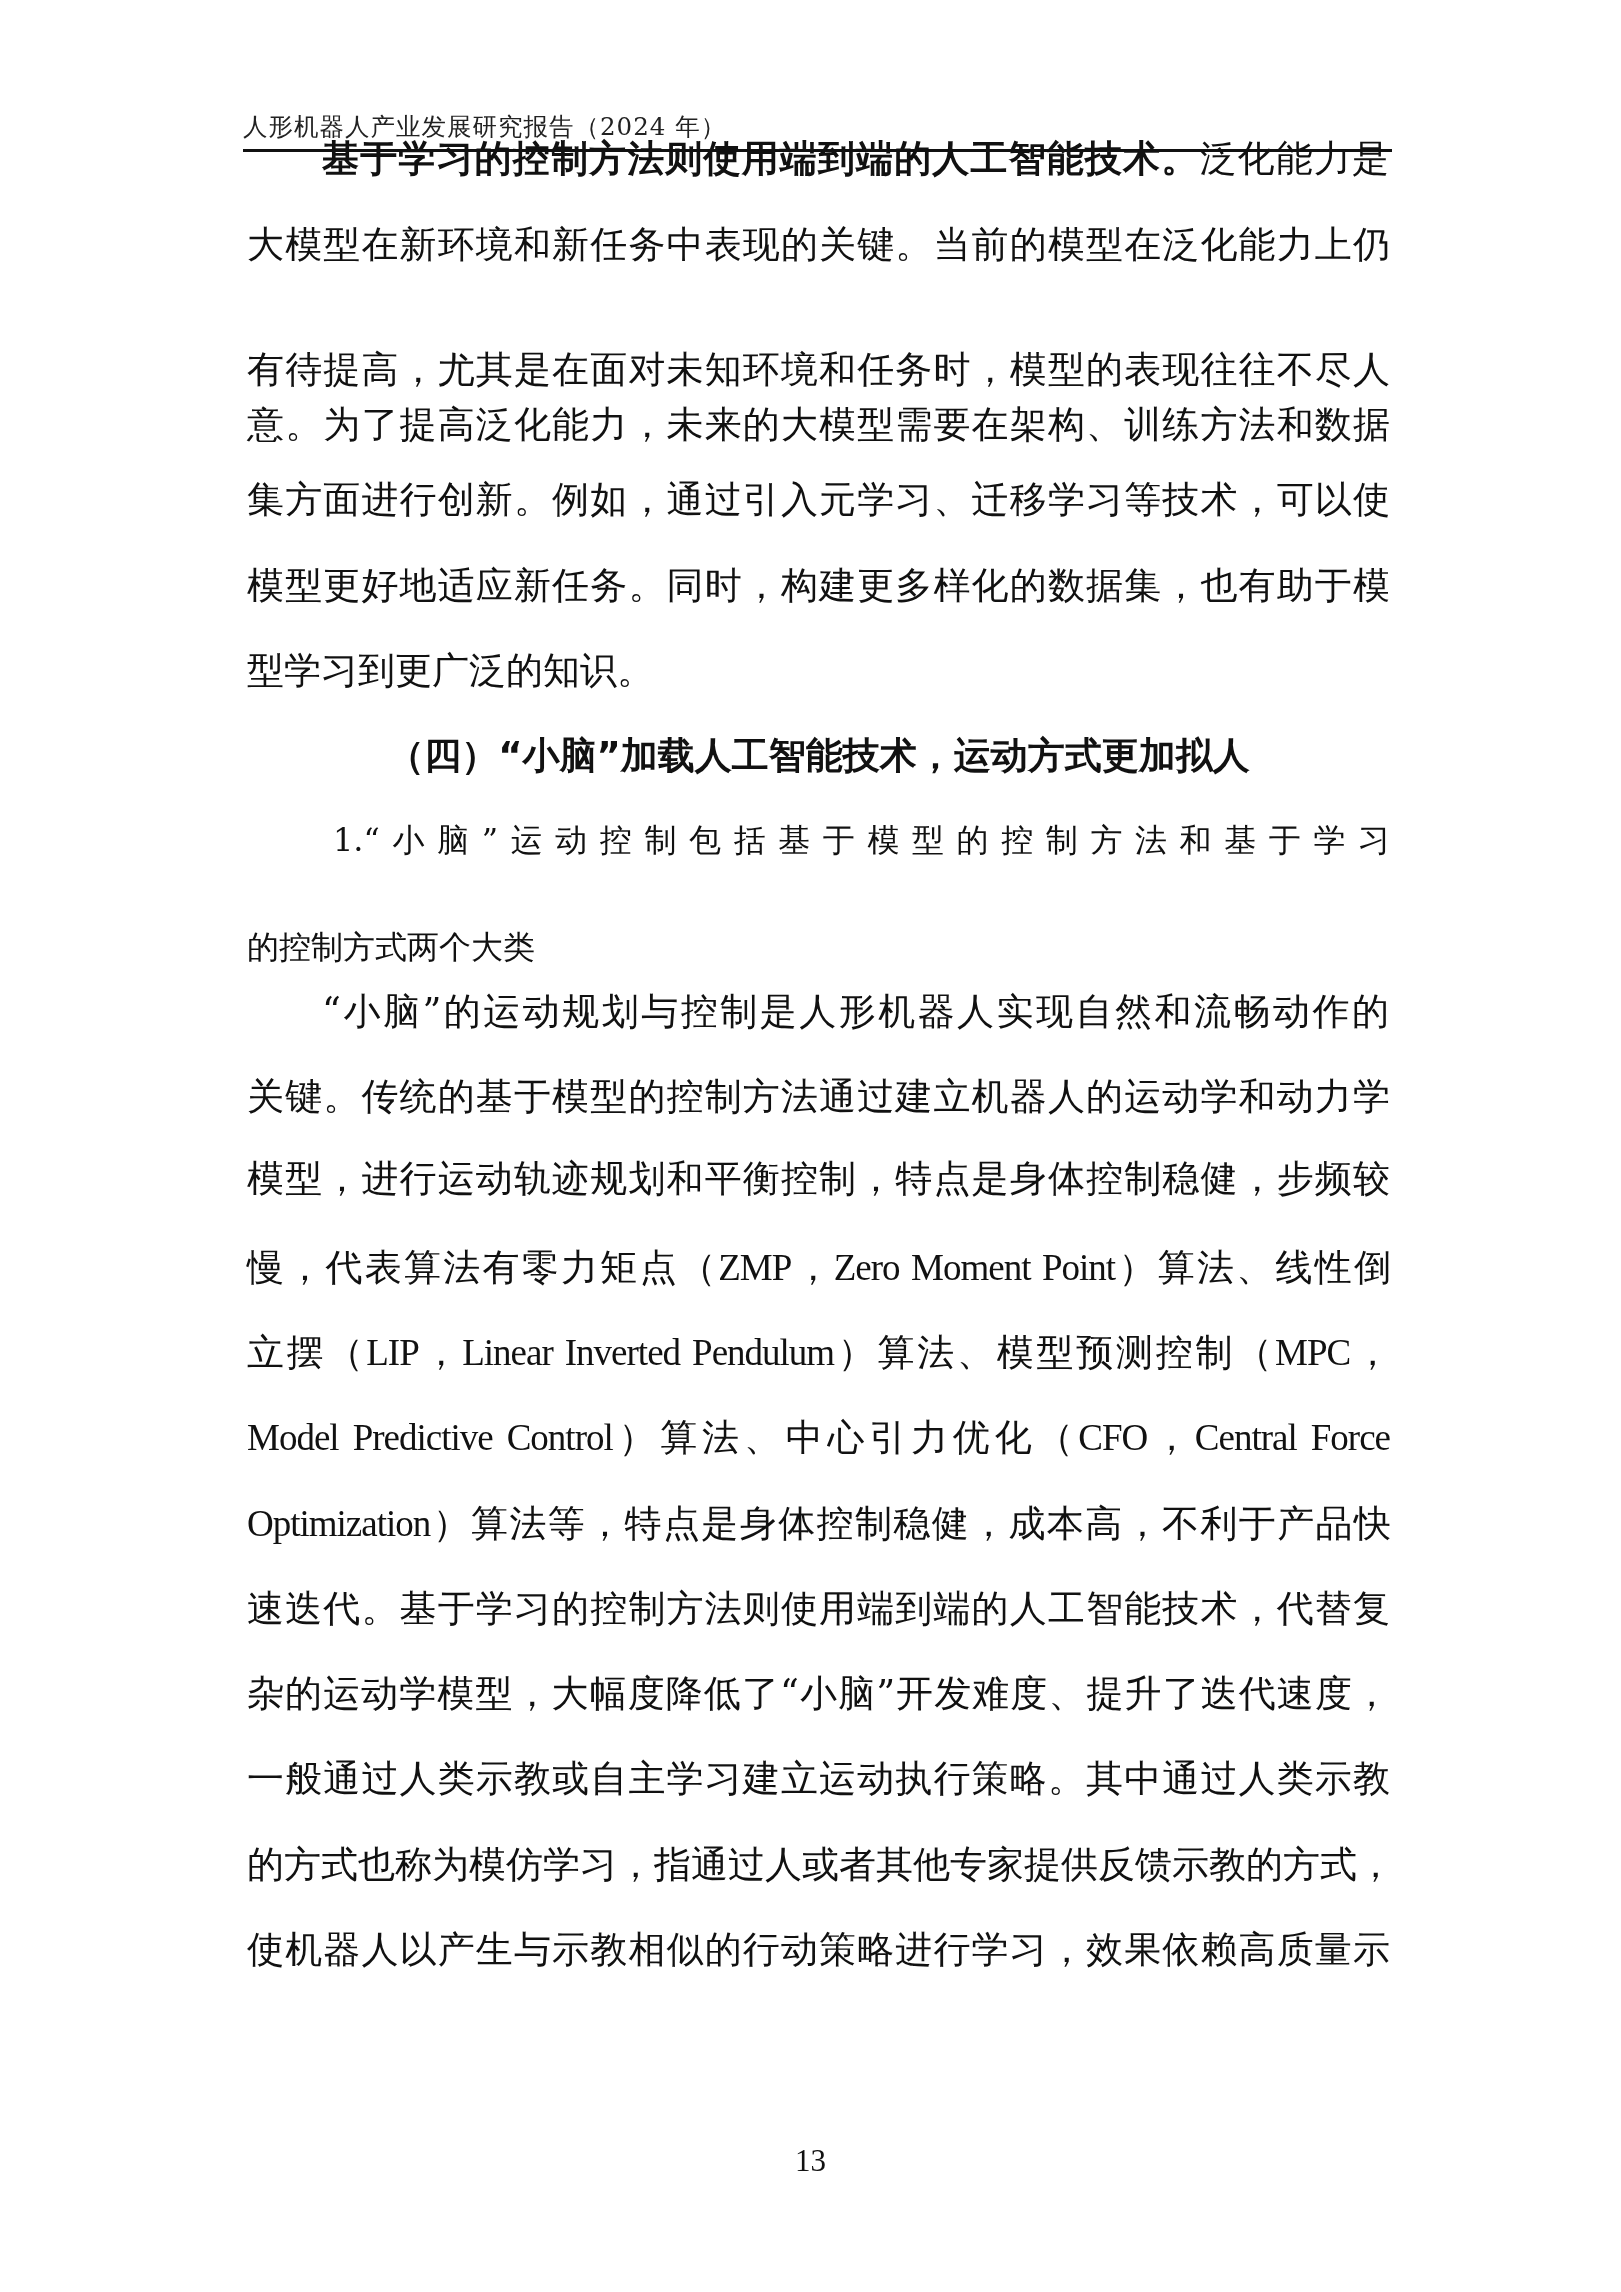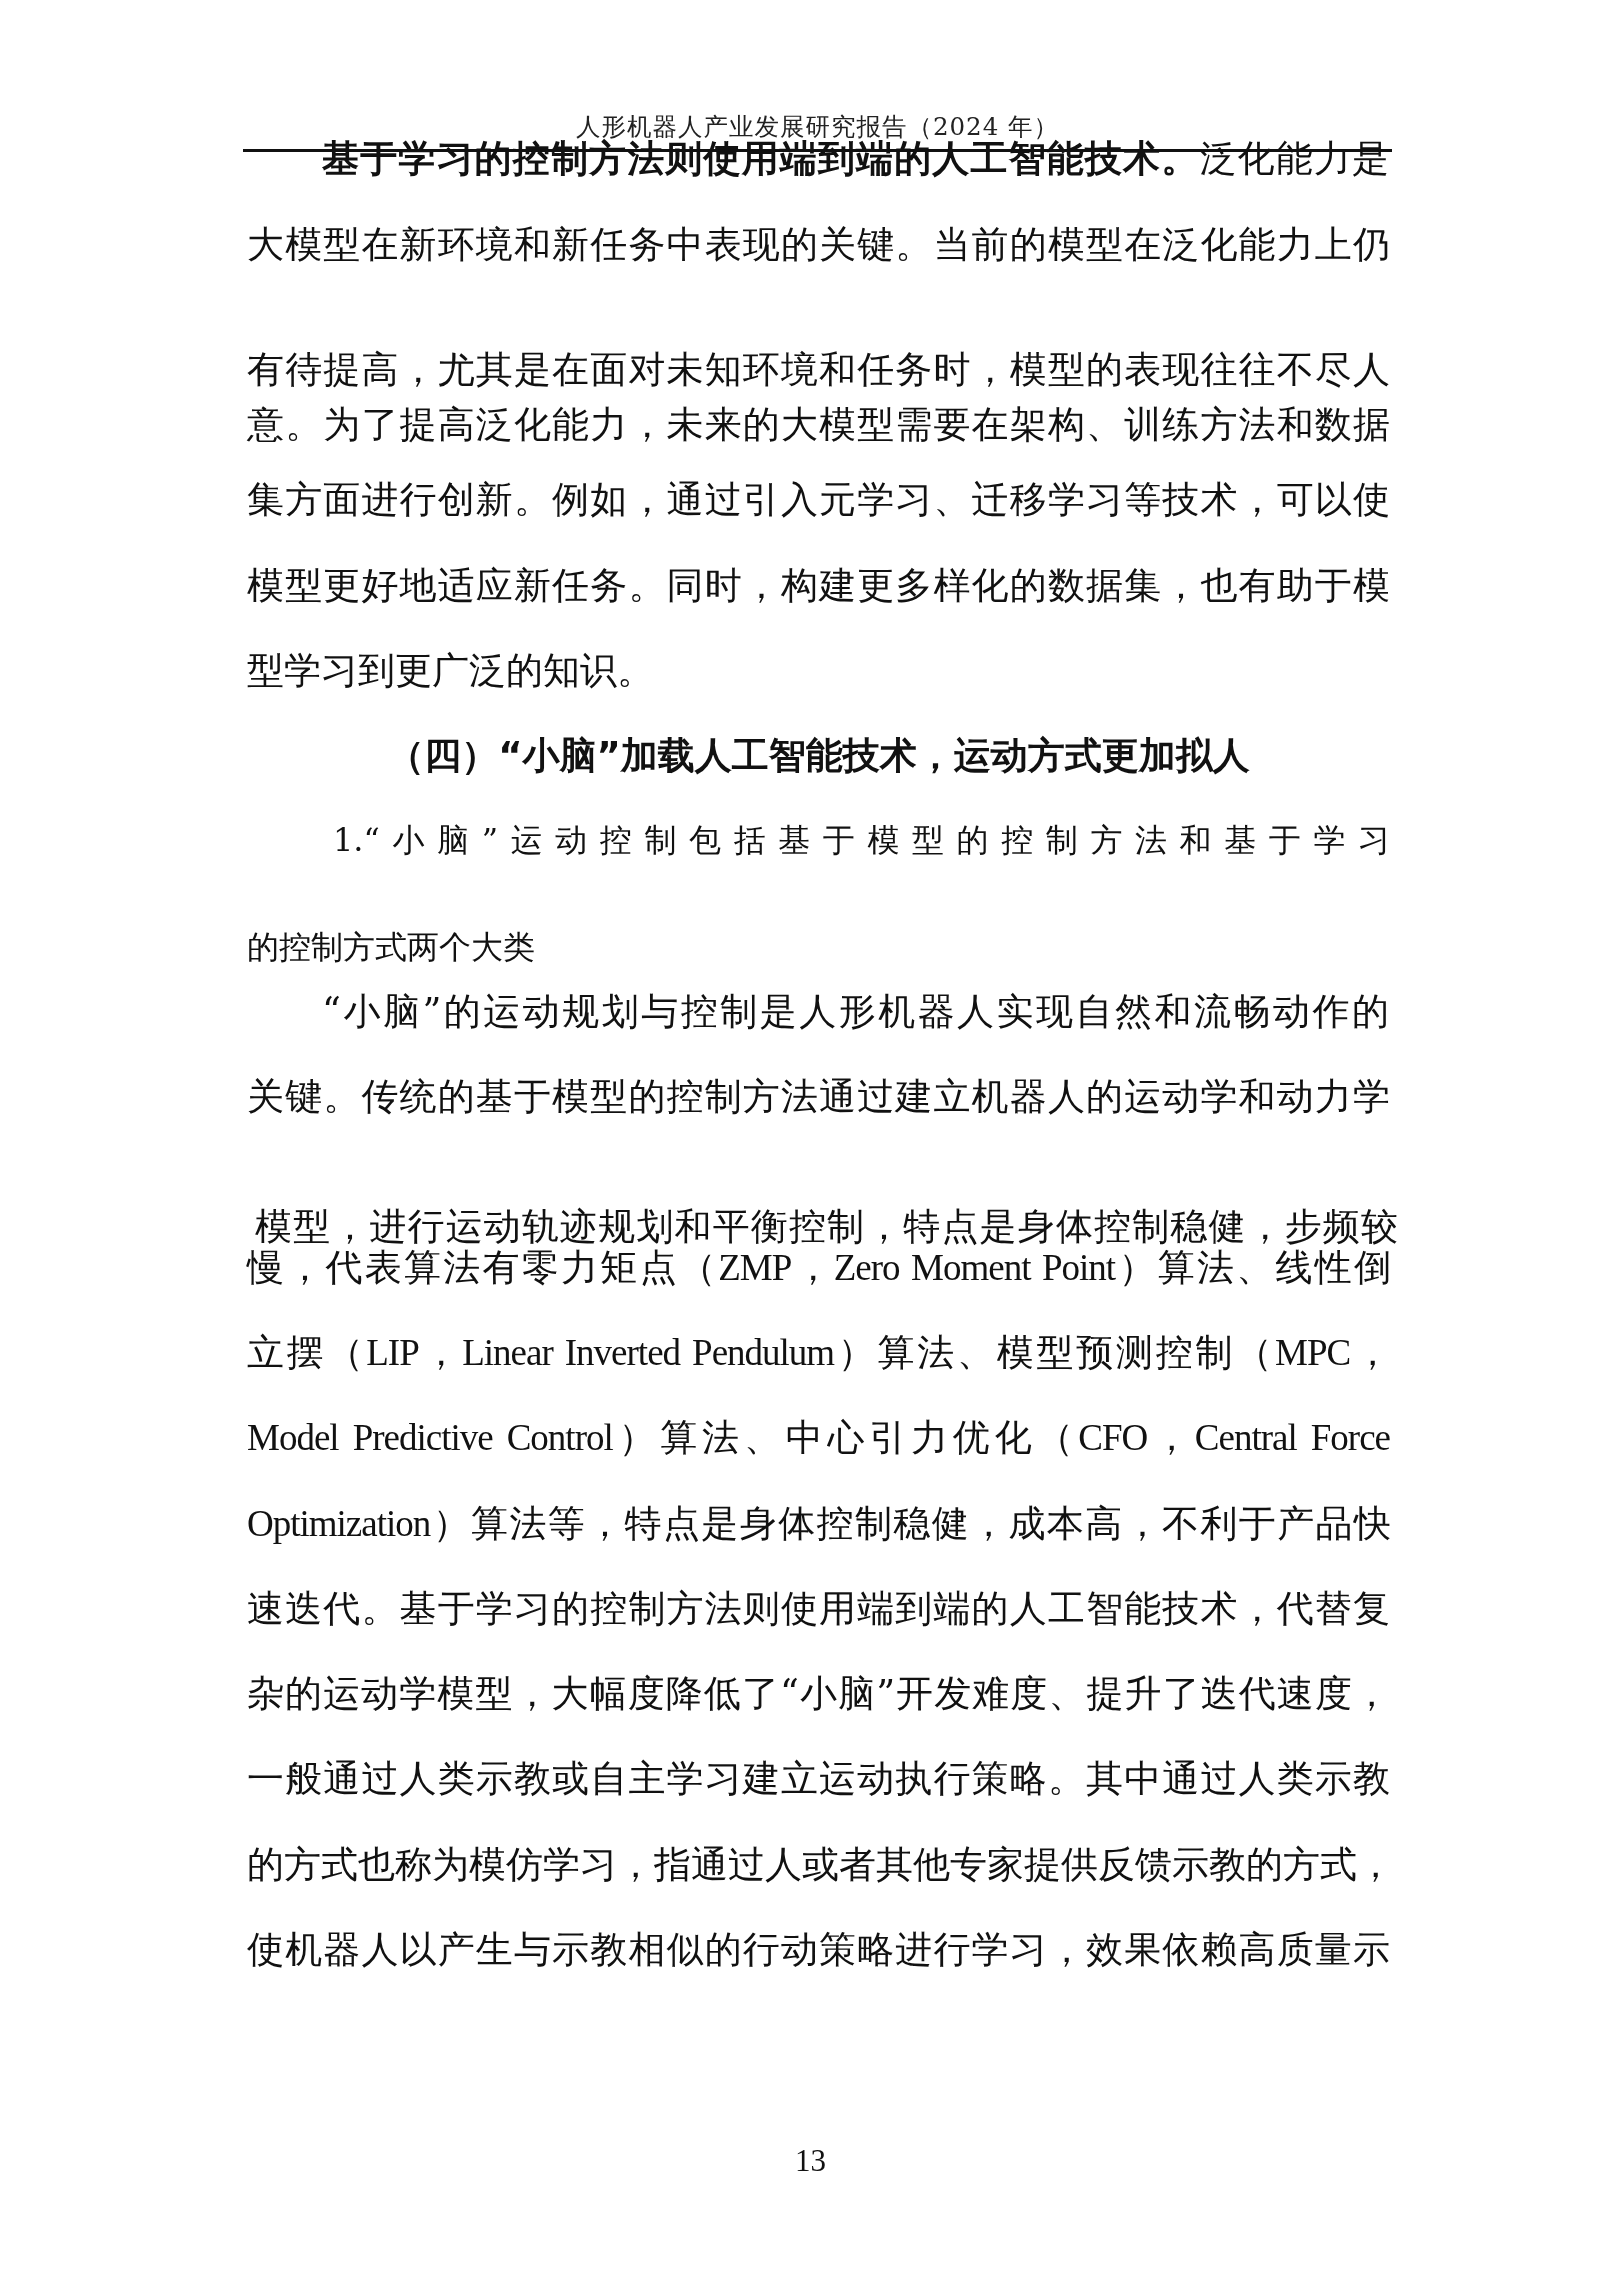--- a/index.html
+++ b/index.html
@@ -1,18 +1,18 @@
 <!DOCTYPE html>
 <html><head>
 <meta charset="utf-8">
 <style>
   html, body { margin: 0; padding: 0; background: #ffffff; }
   body { width: 1621px; height: 2293px; position: relative; overflow: hidden;
          font-family: "DejaVu Serif", "Liberation Serif", serif; color: #111; }
-  .header { position: absolute; left: 243px; width: 1149px; top: 110px; text-align: center;
+  .header { position: absolute; left: 243px; width: 1149px; top: 110px; text-align: left;
             font-size: 24.5px; letter-spacing: 1px; color: #222; }
   .rule { position: absolute; left: 243px; width: 1149px; top: 149px; height: 2.9px; background: #111; }
   .line { position: absolute; left: 247px; width: 1143px; font-size: 37px; line-height: 49px;
           white-space: nowrap; text-align: justify; text-align-last: justify; }
   .line.last { text-align-last: left; }
   .bold { font-family: "DejaVu Sans", "Liberation Sans", sans-serif; font-weight: bold; }
   .h2 { position: absolute; left: 247px; width: 1143px; text-align: center; font-size: 37px;
         line-height: 49px; font-weight: bold; font-family: "DejaVu Sans", "Liberation Sans", sans-serif; }
   .h3 { font-size: 32px; }
   .latin { font-family: "Liberation Serif", "DejaVu Serif", serif; letter-spacing: -1px; }
@@ -35,21 +35,21 @@
 <div class="line" style="top:561px;">模型更好地适应新任务。同时，构建更多样化的数据集，也有助于模</div>
 <div class="line last" style="top:646px;">型学习到更广泛的知识。</div>
 
 <div class="h2" style="top:731px;">（四）“小脑”加载人工智能技术，运动方式更加拟人</div>
 
 <div class="line h3" style="top:816px;left:333px;width:1057px;">1.“小脑”运动控制包括基于模型的控制方法和基于学习</div>
 <div class="line h3 last" style="top:923px;">的控制方式两个大类</div>
 
 <div class="line" style="top:987px;left:322px;width:1067px;">“小脑”的运动规划与控制是人形机器人实现自然和流畅动作的</div>
 <div class="line" style="top:1072px;">关键。传统的基于模型的控制方法通过建立机器人的运动学和动力学</div>
-<div class="line" style="top:1202px;margin-left:8px;">模型，进行运动轨迹规划和平衡控制，特点是身体控制稳健，步频较</div>
+<div class="line" style="top:1154px;">模型，进行运动轨迹规划和平衡控制，特点是身体控制稳健，步频较</div>
 <div class="line latin" style="top:1243px;">慢，代表算法有零力矩点（ZMP，Zero Moment Point）算法、线性倒</div>
 <div class="line latin" style="top:1328px;">立摆（LIP，Linear Inverted Pendulum）算法、模型预测控制（MPC，</div>
 <div class="line latin" style="top:1413px;">Model Predictive Control）算法、中心引力优化（CFO，Central Force</div>
 <div class="line latin" style="top:1499px;">Optimization）算法等，特点是身体控制稳健，成本高，不利于产品快</div>
 <div class="line" style="top:1584px;">速迭代。基于学习的控制方法则使用端到端的人工智能技术，代替复</div>
 <div class="line" style="top:1669px;">杂的运动学模型，大幅度降低了“小脑”开发难度、提升了迭代速度，</div>
 <div class="line" style="top:1754px;">一般通过人类示教或自主学习建立运动执行策略。其中通过人类示教</div>
 <div class="line" style="top:1840px;">的方式也称为模仿学习，指通过人或者其他专家提供反馈示教的方式，</div>
 <div class="line" style="top:1925px;">使机器人以产生与示教相似的行动策略进行学习，效果依赖高质量示</div>
 

